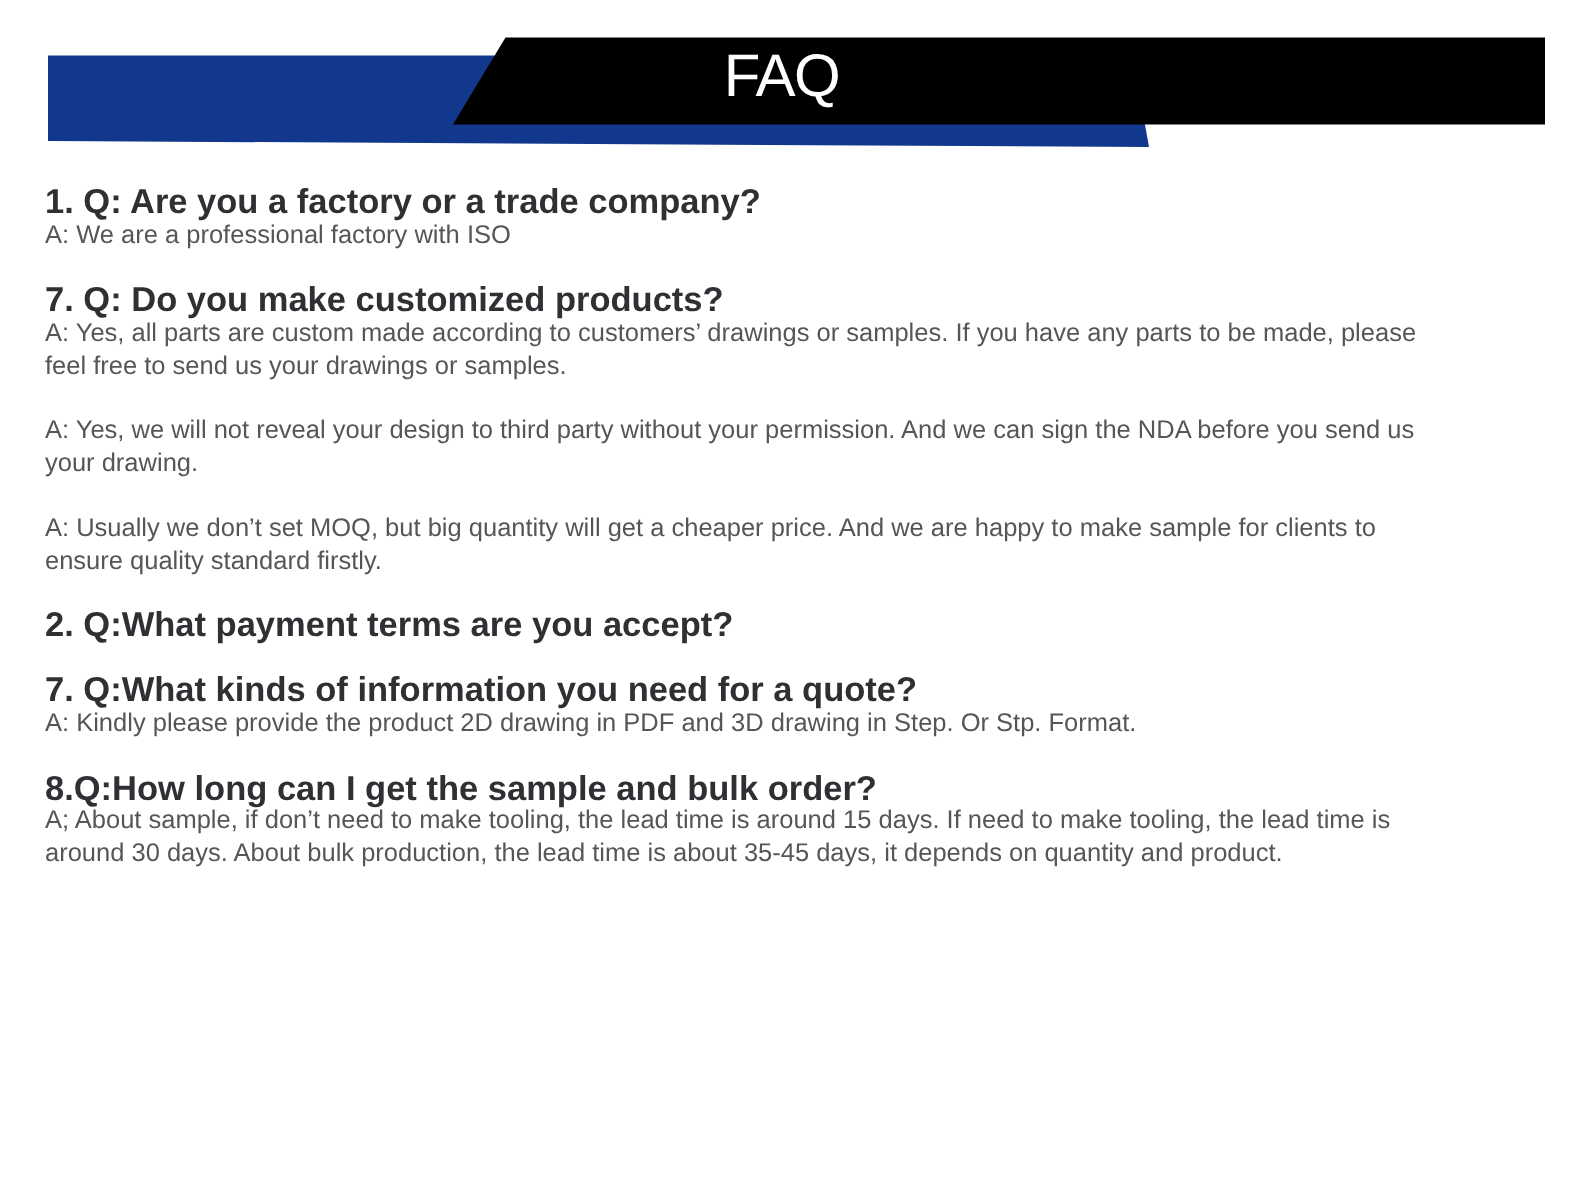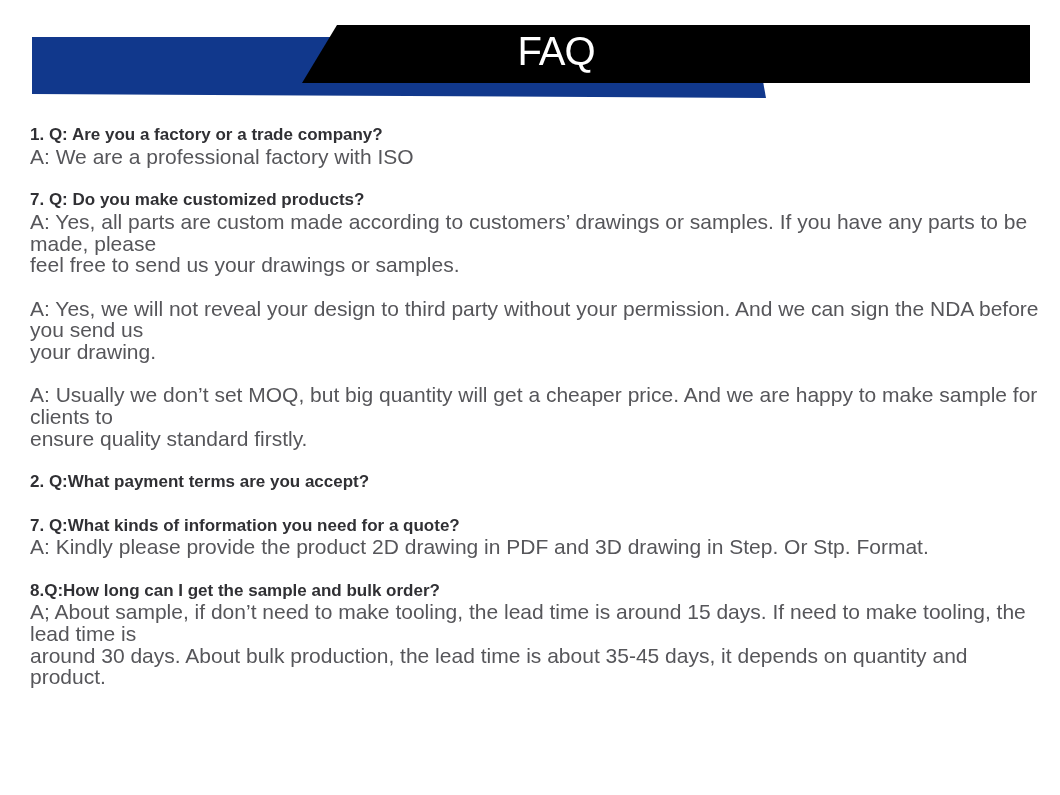--- a/index.html
+++ b/index.html
@@ -11,44 +11,44 @@
     overflow: hidden;
   }
   .banner {
     position: relative;
     width: 1060px;
     height: 105px;
   }
   .banner svg { display: block; }
   .banner-title {
     position: absolute;
-    left: 556px;
+    left: 521px;
     top: 31px;
     transform: translateX(-50%);
     color: #ffffff;
     font-size: 40px;
     line-height: 1;
     font-weight: 400;
     letter-spacing: -1px;
     white-space: nowrap;
   }
   .faq-list {
     margin: 19px 0 0 30px;
     width: 1012px;
   }
   .faq-item { margin-bottom: 21.7px; }
   .faq-question {
-    font-size: 17px;
+    font-size: 23px;
     line-height: 21.7px;
     font-weight: 700;
     color: #303034;
     white-space: pre-line;
   }
   .faq-answer {
-    font-size: 21px;
+    font-size: 17px;
     line-height: 21.7px;
     font-weight: 400;
     color: #56565a;
     white-space: pre-line;
   }
 </style>
 </head>
 <body>
 
 <div class="banner">

